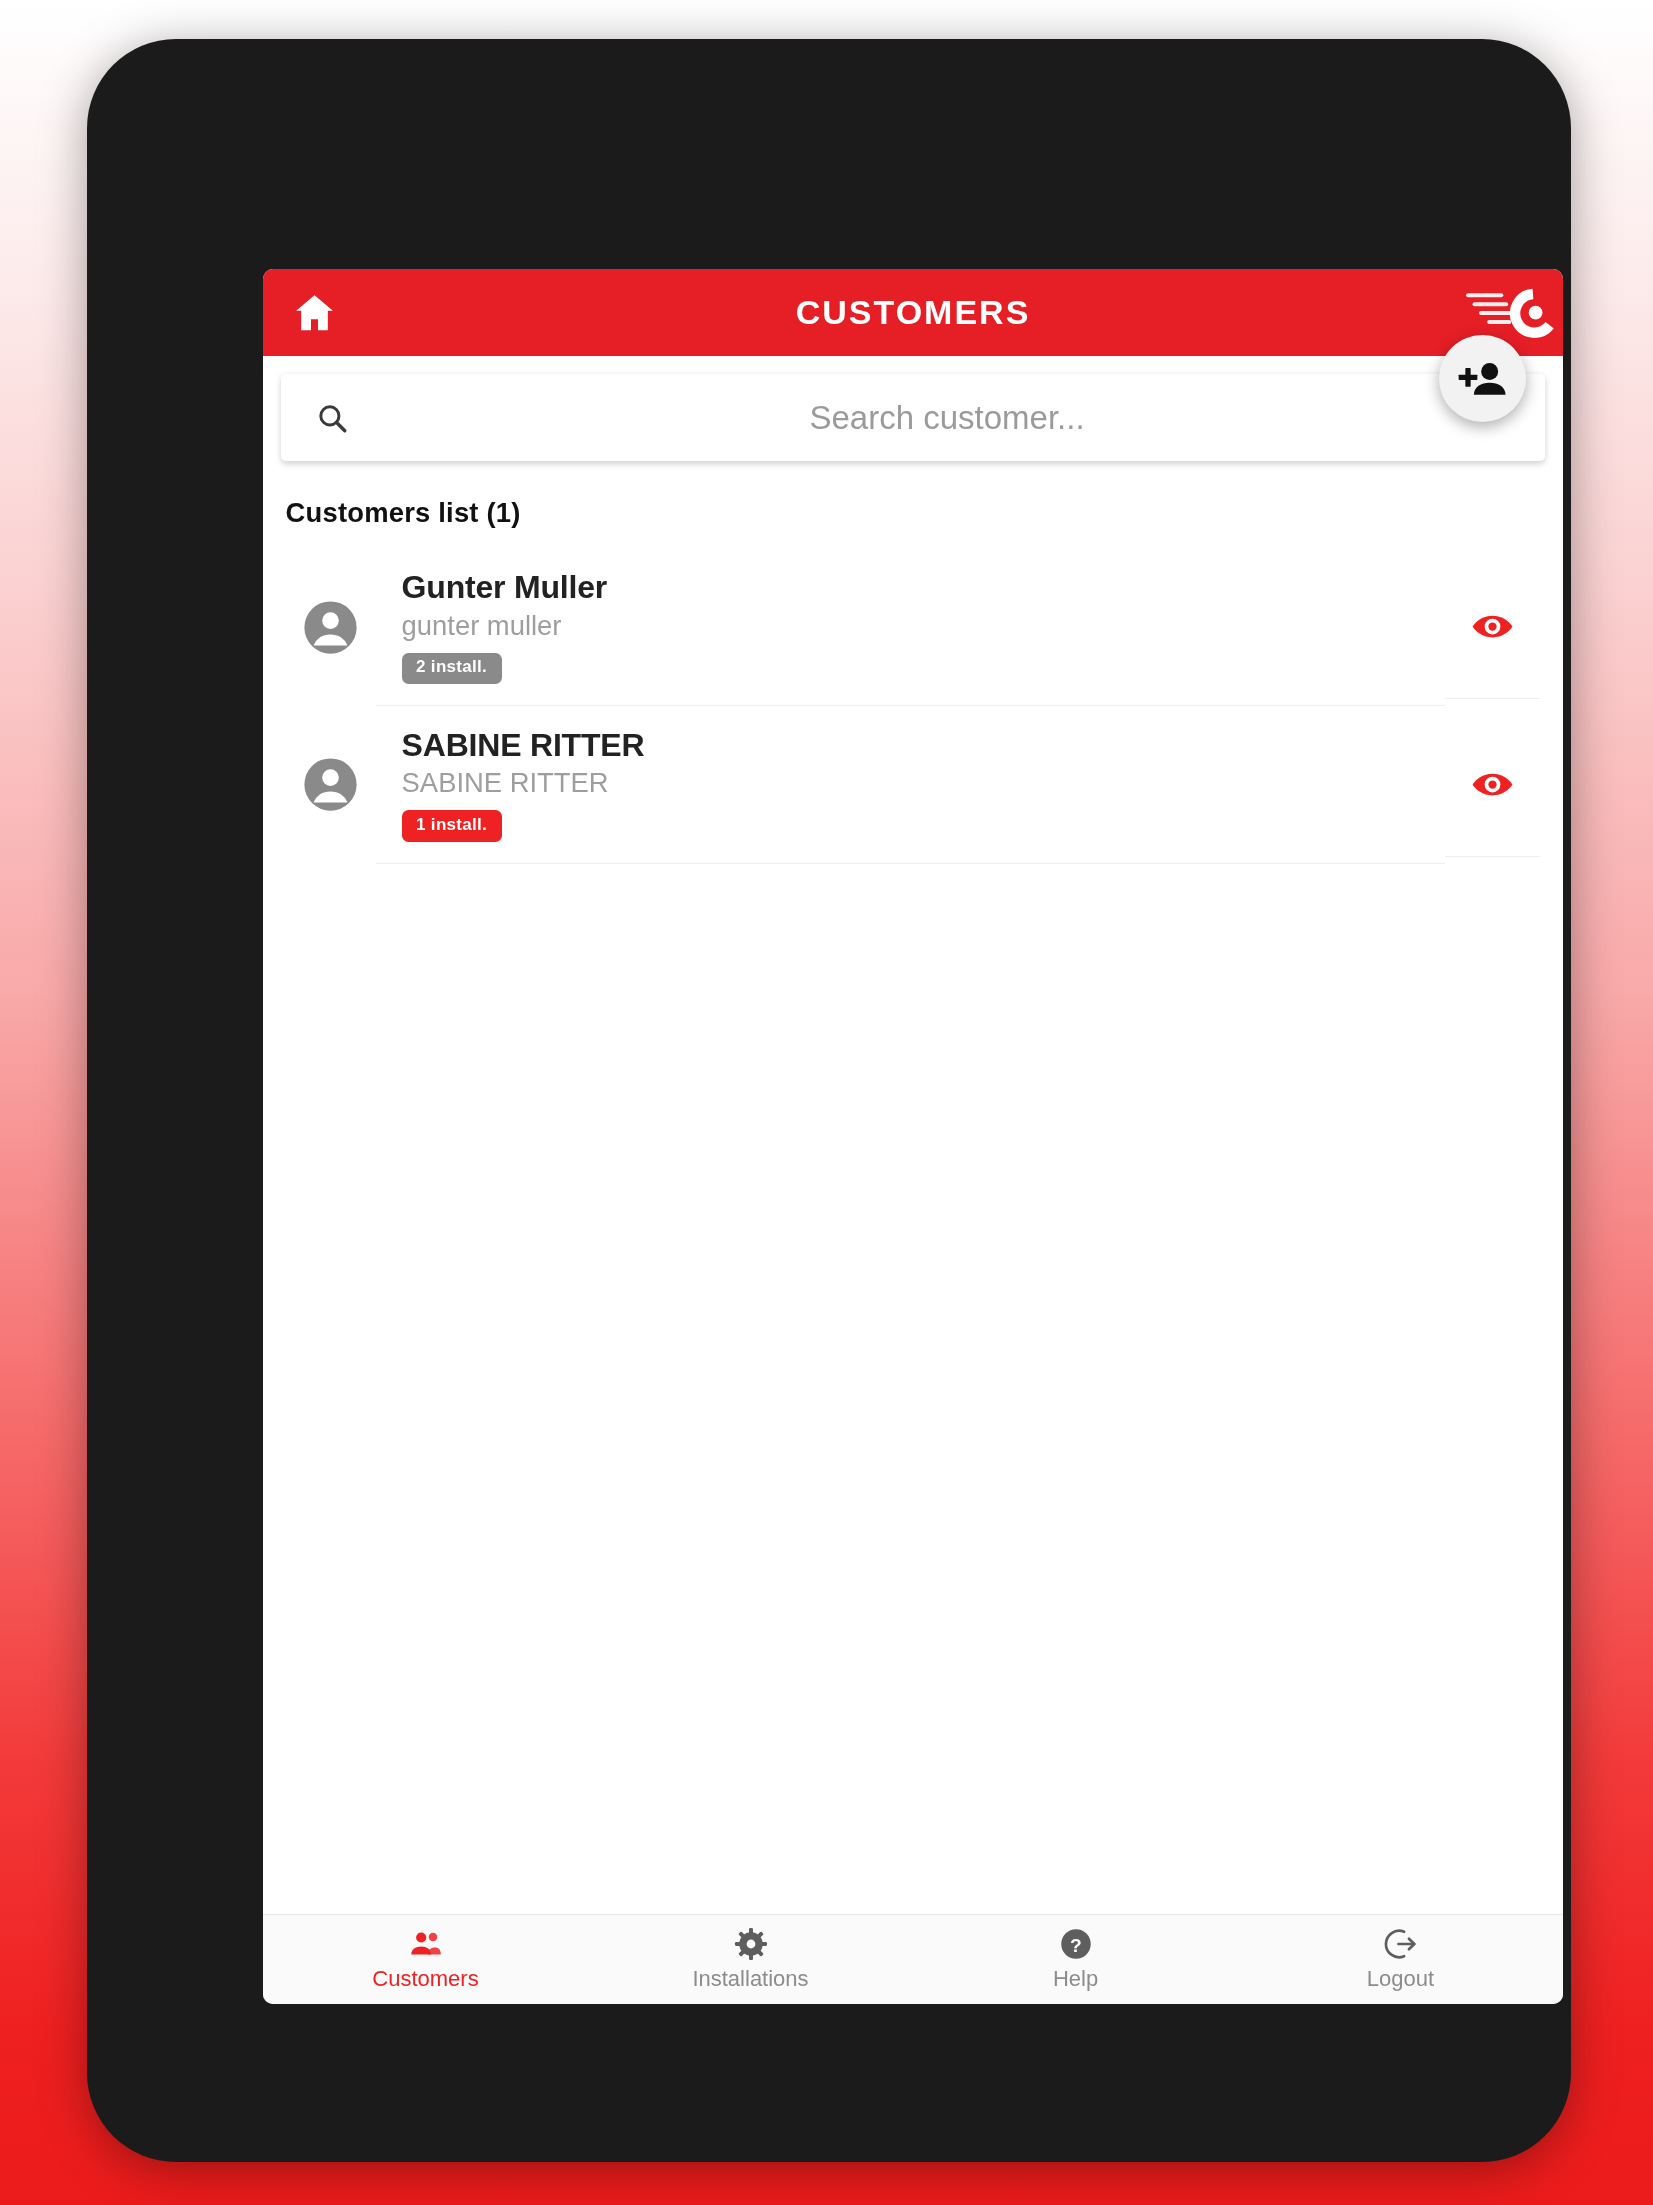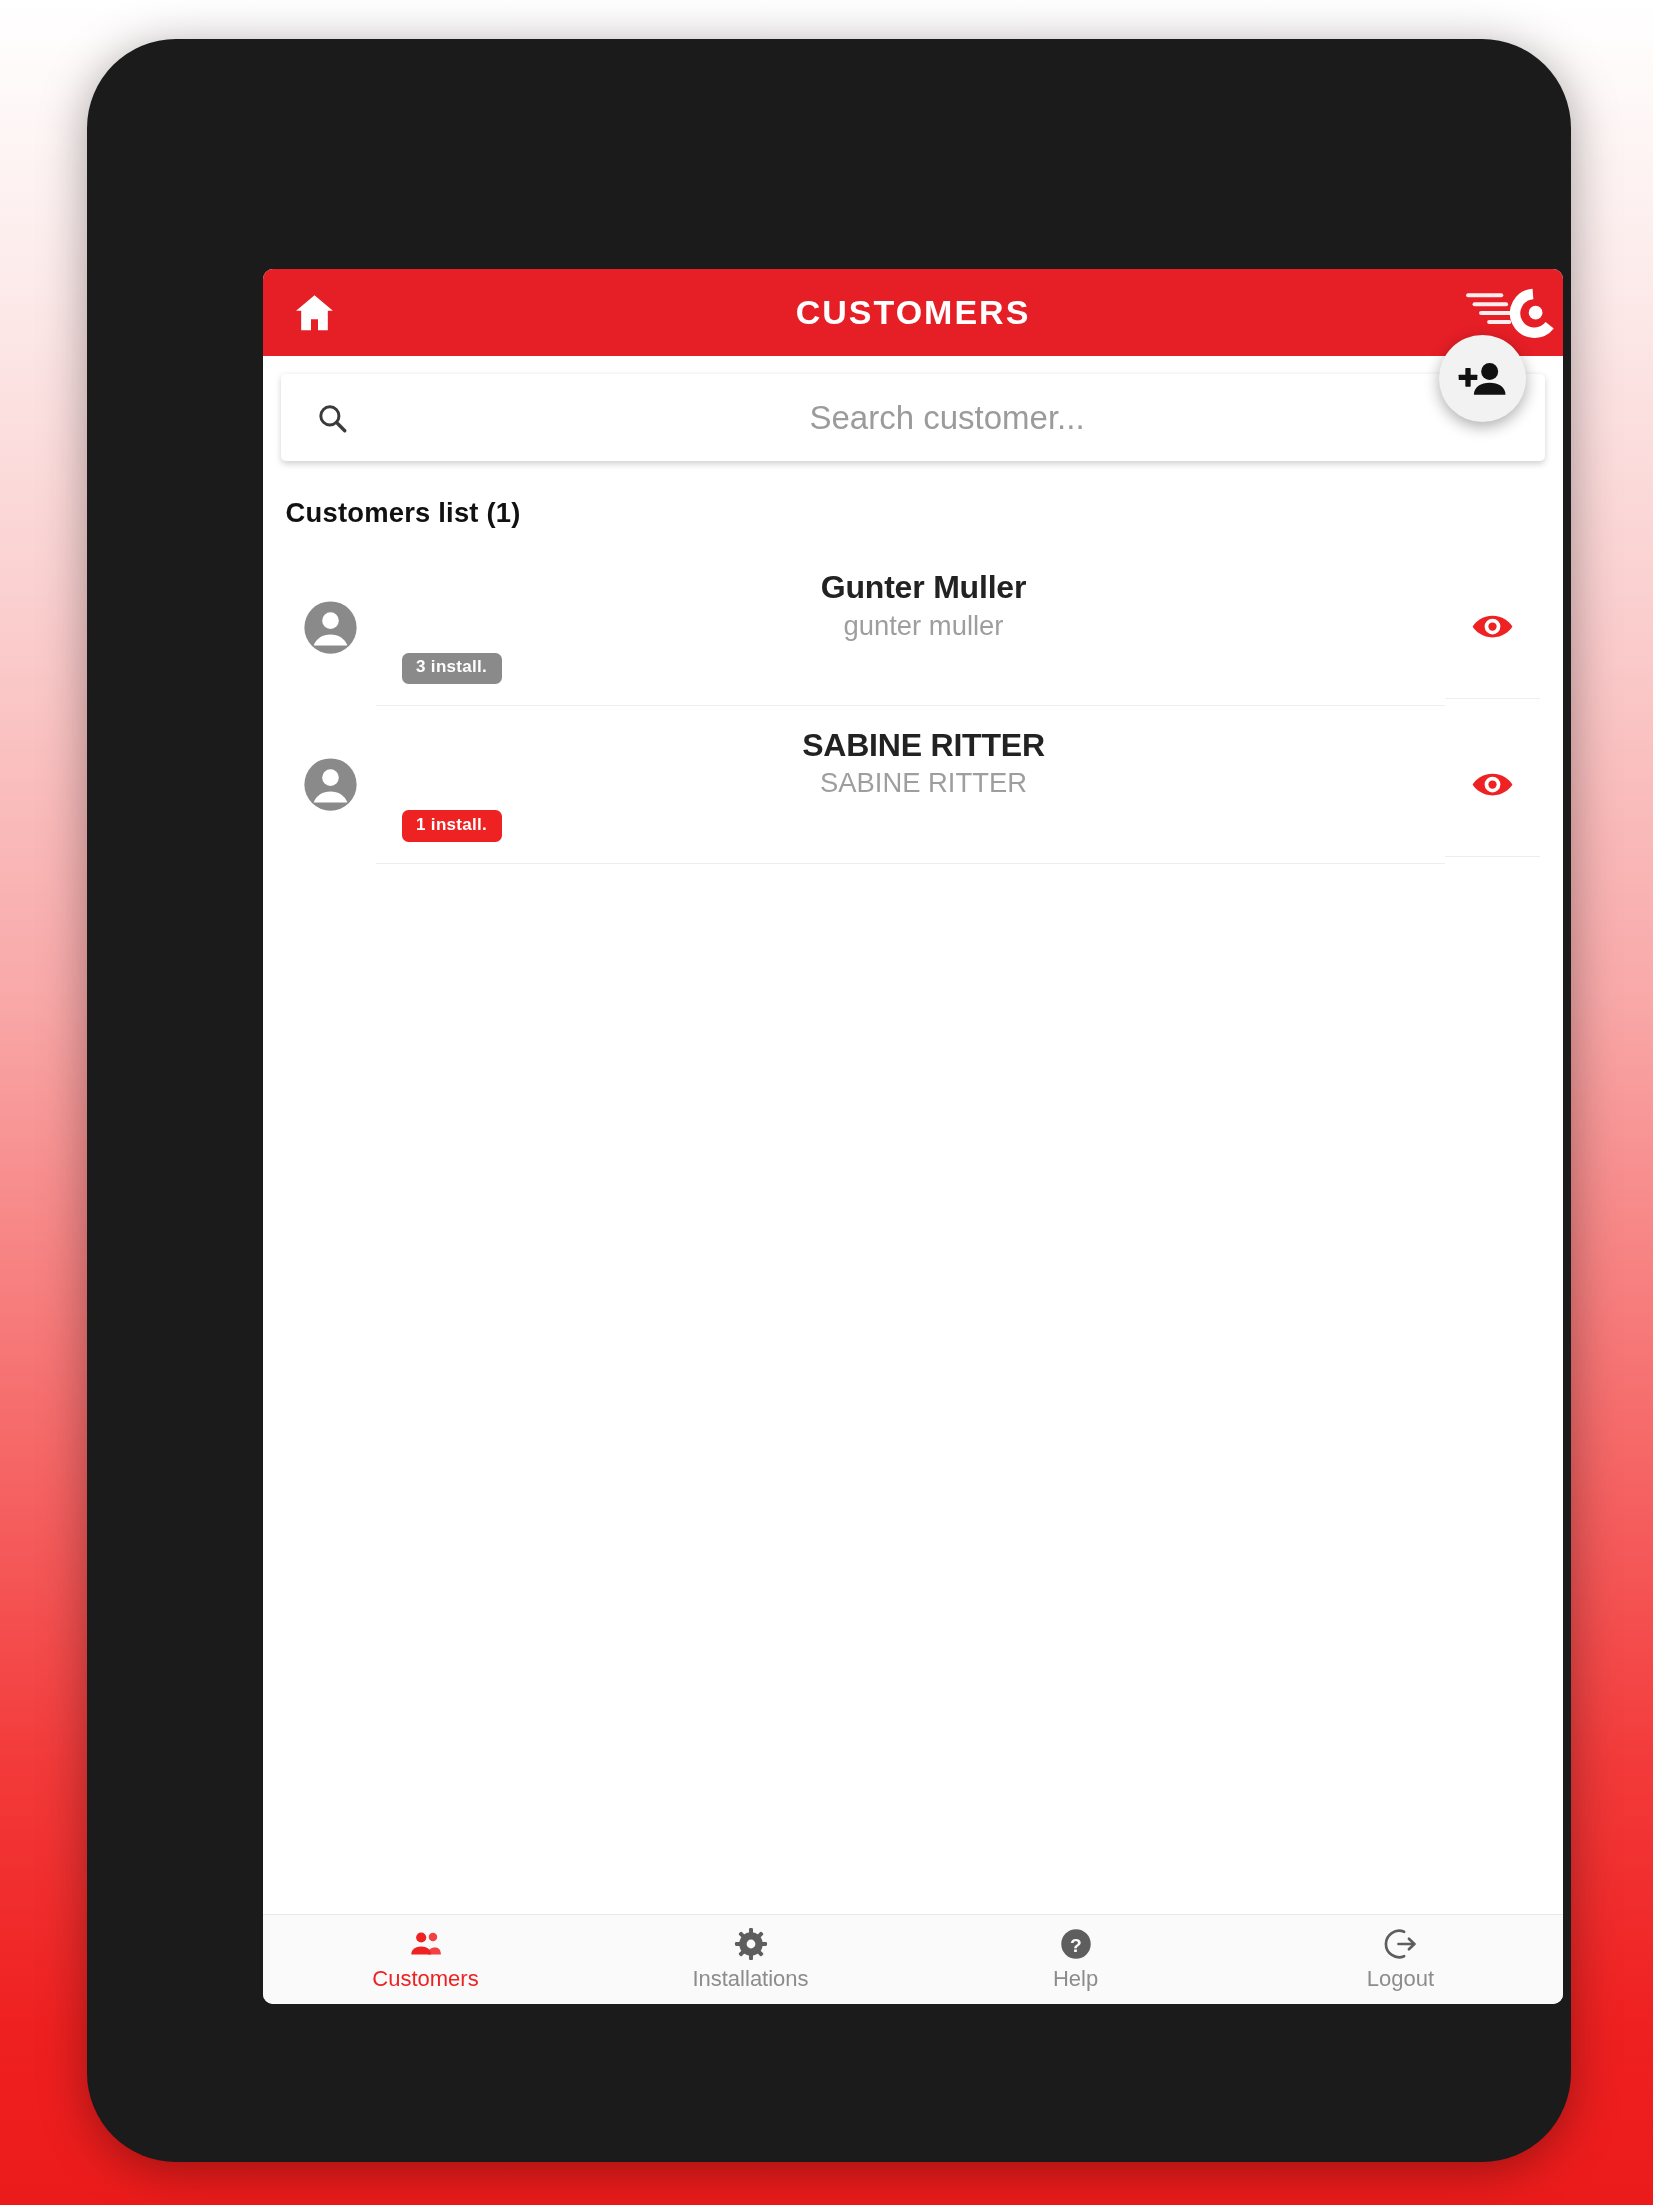--- a/index.html
+++ b/index.html
@@ -132,21 +132,20 @@
   
   #customer-list { padding: 0; }
 
   .customer-row {
     display: flex;
     align-items: center;
     padding: 0 22.6px 0 22.6px;
     min-height: 144px;
     background: #fff;
     cursor: pointer;
-    text-align: center;
   }
   .row-avatar {
     flex: 0 0 auto;
     width: 90px;
     display:flex; align-items:center; justify-content:center;
   }
   .row-body {
     flex: 1;
     padding: 21px 0 21px 26px;
     border-bottom: 1.6px solid #eeeeee;
@@ -271,21 +270,21 @@
         <div class="row-avatar">
           <svg width="57" height="57" viewBox="0 0 24 24">
             <circle cx="12" cy="12" r="11" fill="#8a8a8a"></circle>
             <circle cx="12" cy="9.1" r="3.5" fill="#ffffff"></circle>
             <path d="M4.9 19.6c1.1-3.1 3.8-4.7 7.1-4.7s6.0 1.6 7.1 4.7z" fill="#ffffff"></path>
           </svg>
         </div>
         <div class="row-body">
           <div class="row-name">Gunter Muller</div>
           <div class="row-sub">gunter muller</div>
-          <span class="badge gray">3 install.</span>
+          <span class="badge gray">2 install.</span>
         </div>
         <div class="row-action">
           <svg width="45" height="45" viewBox="0 0 24 24">
             <path d="M12 6.2C6.9 6.2 2.9 9.3 1.4 12c1.5 2.7 5.5 5.8 10.6 5.8S21.1 14.7 22.6 12C21.1 9.3 17.1 6.2 12 6.2z" fill="#EE2222"></path>
             <circle cx="12" cy="12" r="4.2" fill="#ffffff"></circle>
             <circle cx="12" cy="12" r="2.2" fill="#EE2222"></circle>
           </svg>
         </div>
       </div>
 

